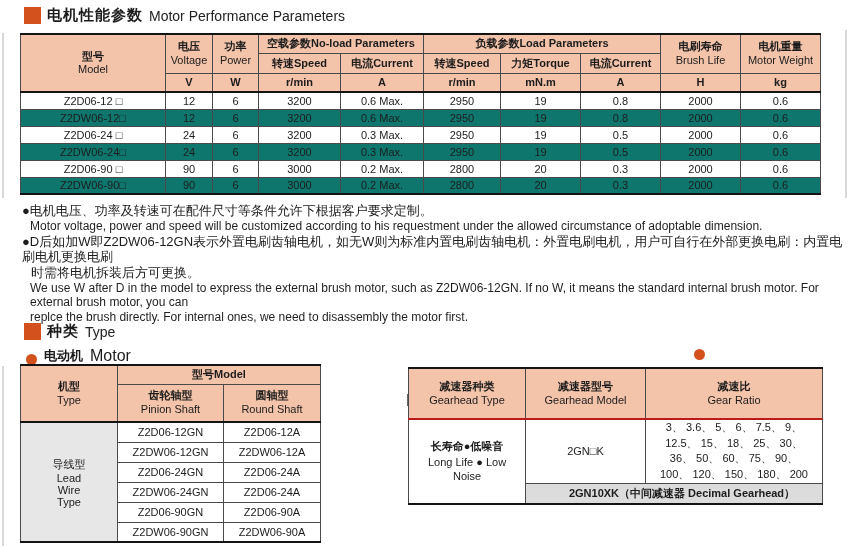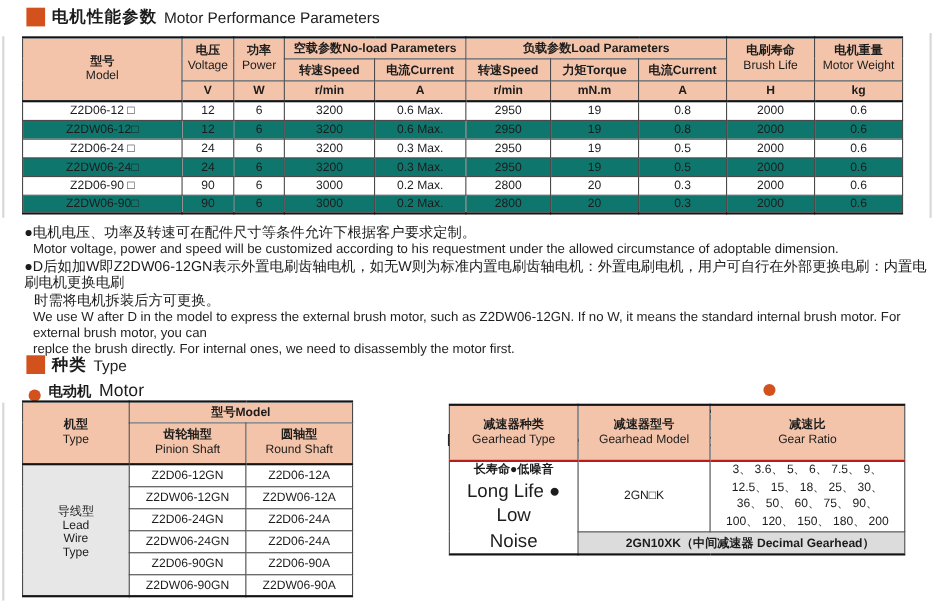--- a/index.html
+++ b/index.html
@@ -37,21 +37,21 @@
   #motor-table tr.body-first td { border-top:2px solid #141414; }
   #motor-table td.lead { background:#e7e7e7; font-size:11px; }
 
   #gear-table { width:414px; border-top:2px solid #141414; border-bottom:2px solid #141414; }
   #gear-table td { font-size:11px; background:#fff; }
   #gear-table tr.body-first td { border-top:2px solid #b91c1c; }
   #gear-table td.decimal { background:#dcdcdc; font-weight:bold; font-size:11px;padding-left:16px; }
 
   .pre { white-space:pre-line; }
   .life-cn { font-size:11px; font-weight:bold; line-height:1.45; }
-  .life-en { font-size:17px; line-height:1.3; }
+  .life-en { font-size:11px; line-height:1.3; }
   .ratios { font-size:11px; line-height:1.42; }
 
   
   #notes1 { position:absolute; left:22px; top:203px; width:826px; }
   .note-cn { font-size:13px; line-height:15px; margin-bottom:1px; }
   .note-cn.cont { margin-left:9px; }
   .note-en { font-size:12px; line-height:14px; margin-left:8px; margin-bottom:1px; color:#1f1f1f; }
 
   #gear-note { position:absolute; left:406px; top:512px; width:440px; }
   #gear-note .note-cn { font-size:12px; line-height:15px; }

